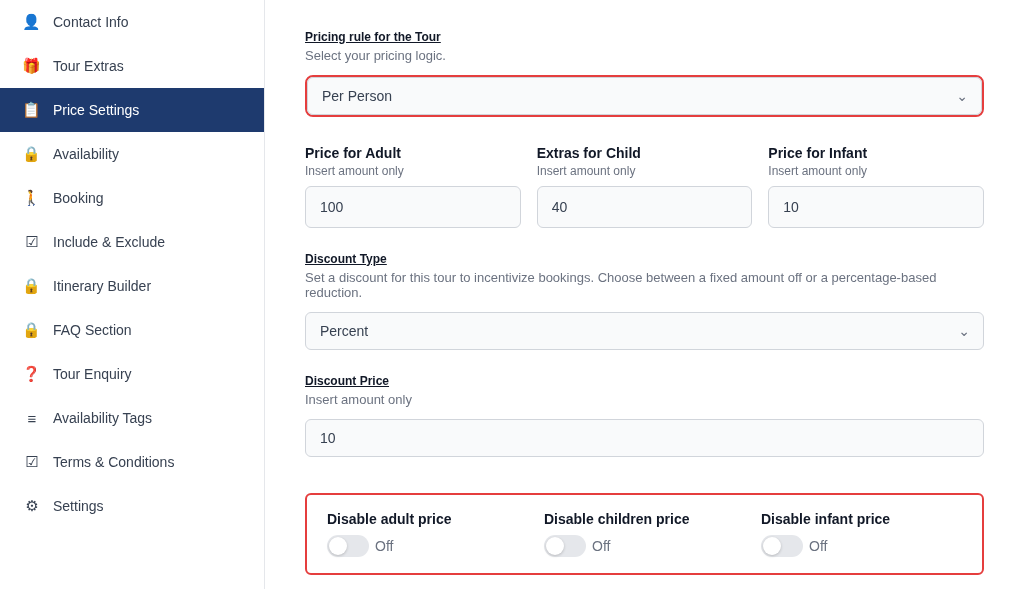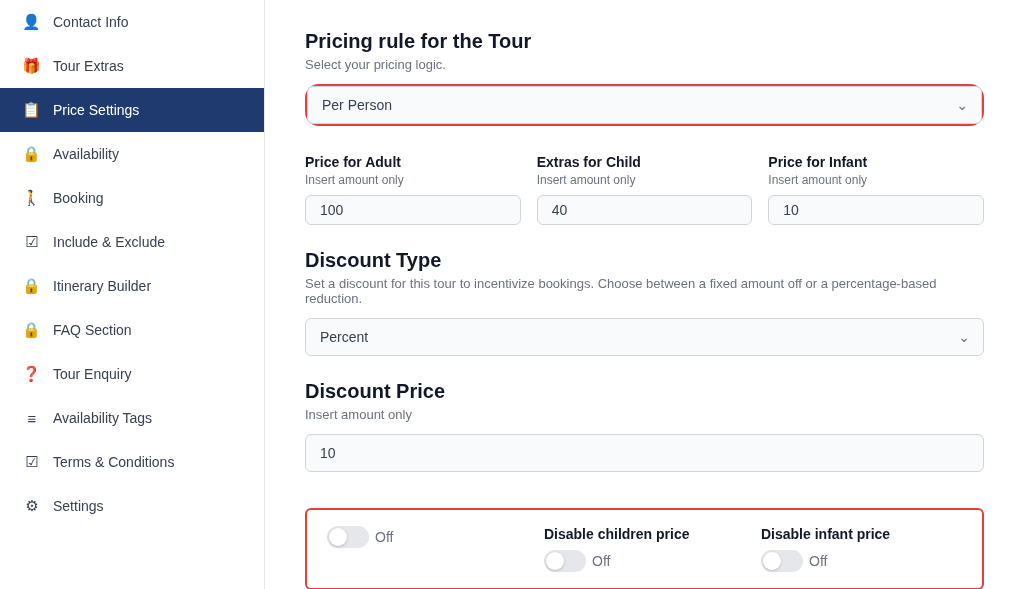--- a/index.html
+++ b/index.html
@@ -42,24 +42,25 @@
 
     
     .main {
       flex: 1;
       overflow-y: auto;
       padding: 30px 40px;
       background: #fff;
     }
 
     .section-label {
-      font-size: 20px;
+      font-size: 12px;
       font-weight: 700;
       color: #111827;
       margin-bottom: 4px;
+      text-decoration: underline;
     }
     .section-sublabel {
       font-size: 13px;
       color: #6b7280;
       margin-bottom: 12px;
     }
 
     .form-select {
       width: 100%;
       padding: 10px 14px;
@@ -71,21 +72,21 @@
       appearance: none;
       cursor: pointer;
       outline: none;
     }
     .select-wrapper {
       position: relative;
       margin-bottom: 24px;
     }
     .select-wrapper.highlighted {
       border: 2px solid #e53e3e;
-      border-radius: 14px;
+      border-radius: 8px;
       text-decoration: underline;
     }
     .select-wrapper .chevron {
       position: absolute;
       right: 14px;
       top: 50%;
       transform: translateY(-50%);
       color: #6b7280;
       pointer-events: none;
       font-size: 14px;
@@ -105,21 +106,21 @@
       display: block;
       margin-bottom: 3px;
     }
     .price-field .sub {
       font-size: 12px;
       color: #6b7280;
       margin-bottom: 8px;
     }
     .price-field input {
       width: 100%;
-      padding: 6px 14px;
+      padding: 12px 14px;
       border: 1px solid #d1d5db;
       border-radius: 6px;
       background: #f9fafb;
       font-size: 14px;
       color: #374151;
       outline: none;
     }
 
     .section-block { margin-bottom: 20px; }
 
@@ -282,20 +283,21 @@
   </div>
 
   <div class="section-block">
     <div class="section-label">Discount Price</div>
     <div class="section-sublabel">Insert amount only</div>
     <input type="text" class="discount-price-input" value="10" style="">
   </div>
 
   <div class="toggle-row">
     <div class="toggle-item">
+      <label>Disable adult price</label>
       <div class="toggle-switch">
         <div class="toggle-track">
           <div class="toggle-thumb"></div>
         </div>
         <span class="toggle-label">Off</span>
       </div>
     </div>
     <div class="toggle-item">
       <label>Disable children price</label>
       <div class="toggle-switch">

